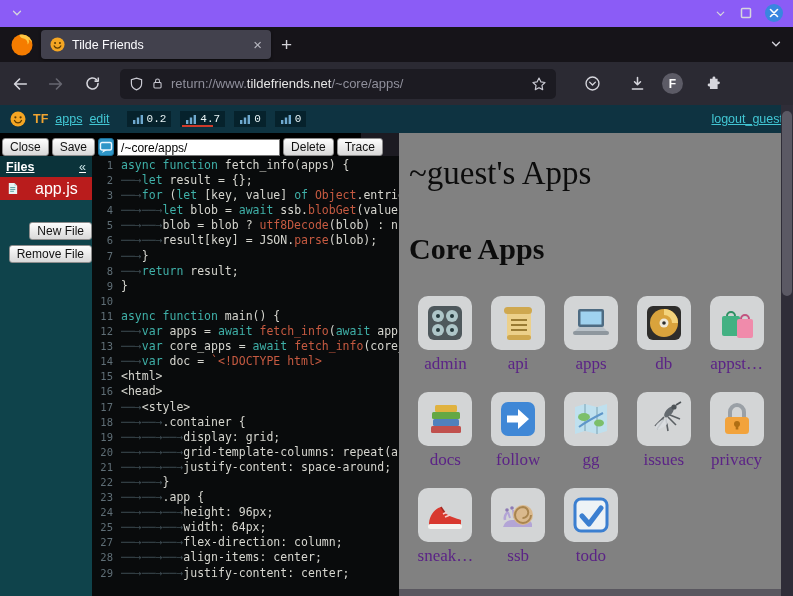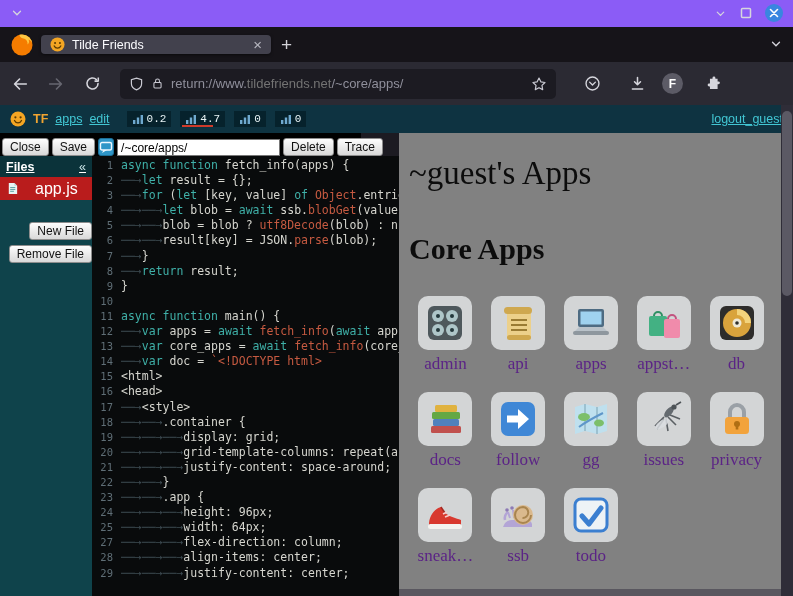--- a/index.html
+++ b/index.html
@@ -9,32 +9,32 @@
   
   .titlebar { position:absolute; top:0; left:0; right:0; height:39px; background:#8b5cf6; display:flex; align-items:flex-end; }
   .tb-chevron { position:absolute; left:10px; top:6px; }
   .tb-title { flex:1; text-align:center; color:#e7e7ea; font-size:13px; font-weight:600; }
   .win-controls { position:absolute; right:10px; top:4px; display:flex; gap:13px; align-items:center; }
   .close-circle { width:18px; height:18px; border-radius:50%; background:#3986e0; display:flex; align-items:center; justify-content:center; }
 
   
   .tabbar { position:absolute; top:27px; left:0; right:0; height:35px; background:#161419; display:flex; align-items:center; }
   .ff-logo { margin-left:10px; display:flex; }
-  .tab { margin-left:7px; width:230px; height:19px; background:#42414d; border-radius:4px; display:flex; align-items:center; padding:0 9px; box-shadow:0 1px 3px rgba(0,0,0,.5); }
+  .tab { margin-left:7px; width:230px; height:29px; background:#42414d; border-radius:4px; display:flex; align-items:center; padding:0 9px; box-shadow:0 1px 3px rgba(0,0,0,.5); }
   .tab-title { flex:1; margin-left:7px; color:#fbfbfe; font-size:12.5px; white-space:nowrap; overflow:hidden; }
   .tab-close { color:#b7b7c0; font-size:15px; line-height:1; }
   .newtab { margin-left:10px; color:#d2d2d8; font-size:19px; line-height:1; }
   .alltabs { position:absolute; right:10px; top:10px; }
 
   
   .navbar { position:absolute; top:62px; left:0; right:0; height:43px; background:#2b2a33; display:flex; align-items:center; }
   .nav-icon { width:32px; height:28px; margin-left:4px; display:flex; align-items:center; justify-content:center; border-radius:4px; }
   .urlbar { margin-left:12px; width:436px; height:30px; background:#1c1b22; border-radius:5px; display:flex; align-items:center; padding:0 9px; gap:7px; }
   .url-text { flex:1; font-size:13px; color:#8f8f9b; white-space:nowrap; overflow:hidden; }
-  .url-domain { color:#737373; }
+  .url-domain { color:#e5e5e5; }
   .nav-right { margin-left:16px; display:flex; gap:9px; align-items:center; }
   .account-badge { width:21px; height:21px; border-radius:50%; background:#5c5b66; color:#fff; font-size:12px; font-weight:700; display:flex; align-items:center; justify-content:center; }
 
   
   .site-header { position:absolute; top:105px; left:0; width:793px; height:28px; background:#0e3341; display:flex; align-items:center; padding:0 10px; gap:7px; font-size:12.5px; }
   .logo-text { color:#f0a431; font-weight:700; }
   .tf-link { color:#42c7d4; text-decoration:underline; cursor:pointer; }
   .stats { display:flex; gap:9px; margin-left:10px; align-items:center;font-family:Liberation Mono, monospace; }
   .stat { display:flex; align-items:center; gap:3px; background:#06222c; padding:2px 5px; position:relative; }
   .stat-val { color:#e9f4f6; font-size:11px; }
@@ -359,39 +359,39 @@
               <rect x="11.5" y="10.5" width="21" height="13" fill="#9fd2ef"></rect>
               <path d="M6 30 l4 -4 h24 l4 4 z" fill="#b9c2c9"></path>
               <rect x="4" y="30" width="36" height="4" rx="2" fill="#8e979e"></rect>
             </svg>
           </span>
           <span class="tile-label">apps</span>
         </a>
         <a class="app-tile">
           <span class="tile-icon">
             <svg viewBox="0 0 44 44">
-              <path d="M12 15 a4 4 0 0 1 8 0" fill="none" stroke="#2e8f63" stroke-width="2"></path>
-              <rect x="7" y="15" width="18" height="20" rx="2" fill="#43b183"></rect>
-              <path d="M26 18 a4 4 0 0 1 8 0" fill="none" stroke="#c2537f" stroke-width="2"></path>
-              <rect x="22" y="18" width="16" height="19" rx="2" fill="#f08bab"></rect>
-            </svg>
-          </span>
-          <span class="tile-label">appst…</span>
-        </a>
-        <a class="app-tile">
-          <span class="tile-icon">
-            <svg viewBox="0 0 44 44">
               <rect x="5" y="5" width="34" height="34" rx="6" fill="#2e2d2b"></rect>
               <circle cx="22" cy="22" r="14" fill="#d9a33c"></circle>
               <path d="M22 8 a14 14 0 0 1 14 14 l-6 0 a8 8 0 0 0 -8 -8 z" fill="#f3d37c"></path>
               <circle cx="22" cy="22" r="4.5" fill="#efe9d8"></circle>
               <circle cx="22" cy="22" r="1.8" fill="#2e2d2b"></circle>
             </svg>
           </span>
           <span class="tile-label">db</span>
+        </a>
+        <a class="app-tile">
+          <span class="tile-icon">
+            <svg viewBox="0 0 44 44">
+              <path d="M12 15 a4 4 0 0 1 8 0" fill="none" stroke="#2e8f63" stroke-width="2"></path>
+              <rect x="7" y="15" width="18" height="20" rx="2" fill="#43b183"></rect>
+              <path d="M26 18 a4 4 0 0 1 8 0" fill="none" stroke="#c2537f" stroke-width="2"></path>
+              <rect x="22" y="18" width="16" height="19" rx="2" fill="#f08bab"></rect>
+            </svg>
+          </span>
+          <span class="tile-label">appst…</span>
         </a>
         <a class="app-tile">
           <span class="tile-icon">
             <svg viewBox="0 0 44 44">
               <rect x="8" y="29" width="30" height="7" rx="1.5" fill="#c0504d"></rect>
               <rect x="10" y="22" width="26" height="7" rx="1.5" fill="#4f81bd"></rect>
               <rect x="9" y="15" width="28" height="7" rx="1.5" fill="#64a844"></rect>
               <rect x="12" y="8" width="22" height="7" rx="1.5" fill="#e0b23f"></rect>
             </svg>
           </span>

